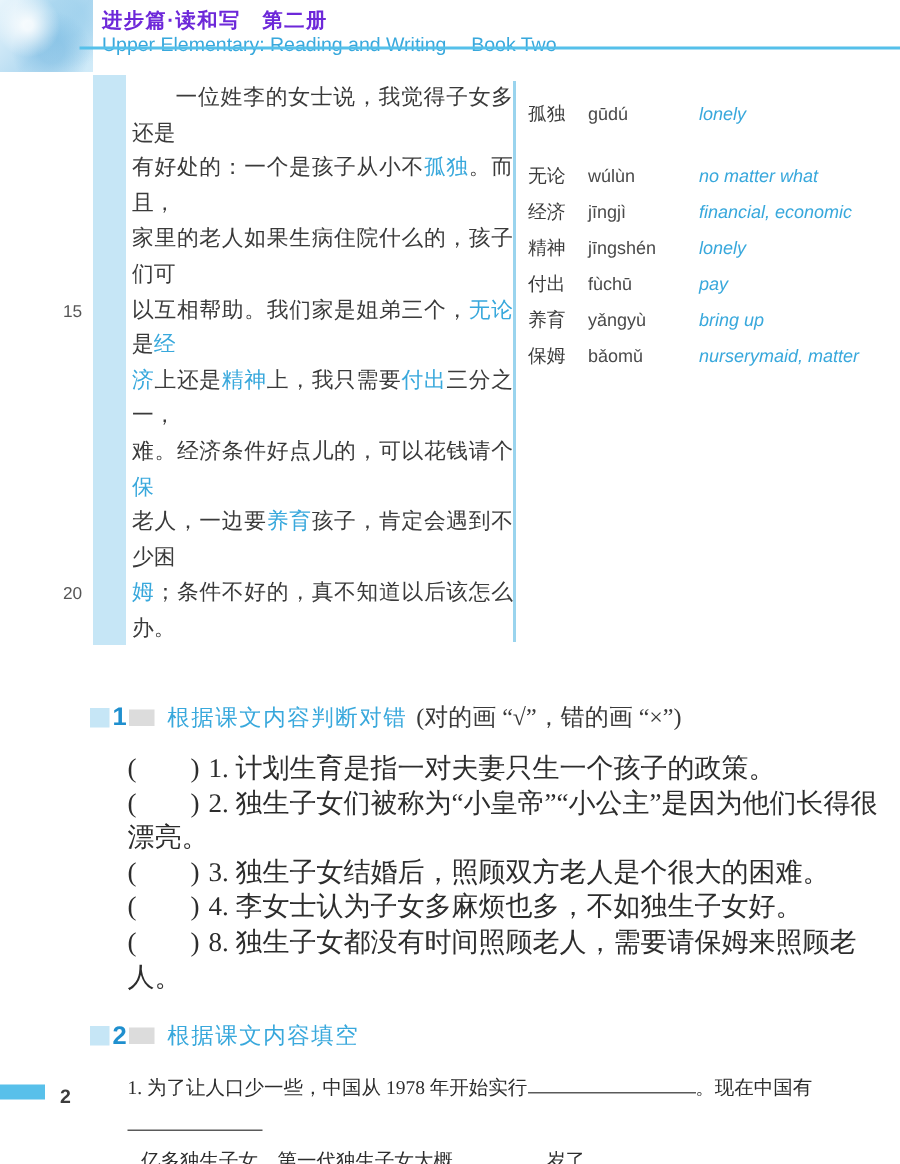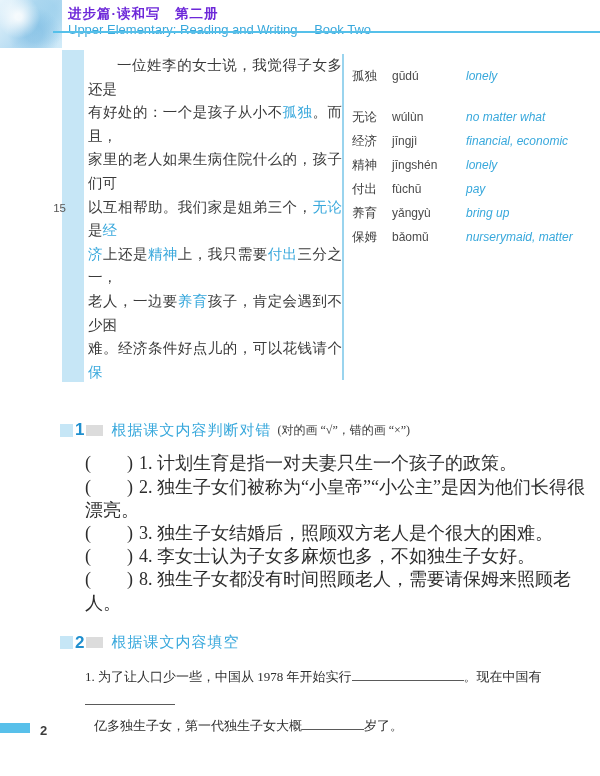--- a/index.html
+++ b/index.html
@@ -23,42 +23,42 @@
   .h-sub{position:absolute;left:68px;top:21px;font-family:"Liberation Sans","DejaVu Sans",sans-serif;
     font-size:13px;color:var(--accent);}
   .h-rule{position:absolute;left:53px;right:0;top:31px;height:2px;background:var(--rule);}
   
   .passage-wrap{position:relative;margin:2px 8px 0 40px;display:flex;}
   .p-strip{position:absolute;left:22px;top:2px;bottom:2px;width:22px;background:var(--accent-light);}
   .p-lines{position:relative;width:302px;padding-left:48px;padding-top:6px;
     font-size:14.5px;line-height:23.6px;color:#3a3a3a;text-align:justify;}
   .pline{position:relative;}
   .pline.indent{text-indent:2em;}
-  .lnum{position:absolute;left:-46px;top:1px;width:24px;text-indent:0;text-align:right;
+  .lnum{position:absolute;left:-46px;top:1px;width:24px;text-indent:0;text-align:left;
     font-family:"Liberation Sans","DejaVu Sans",sans-serif;font-size:11.5px;color:#555;}
   .hl{color:var(--accent);}
   .vsep{width:2px;background:var(--sep);margin:6px 8px 4px 0;}
   
   .vocab{flex:1;padding-top:20px;font-family:"Liberation Sans","DejaVu Sans",sans-serif;}
   .vrow{display:flex;align-items:baseline;margin-bottom:7px;font-size:12px;}
   .vrow.gap{margin-top:24px;}
   .v-cn{width:40px;color:#3c3c3c;font-family:"Liberation Serif","DejaVu Serif",serif;font-size:12.5px;}
   .v-py{width:74px;color:#4a4a4a;}
   .v-en{color:var(--accent);font-style:italic;}
   
   .sec-head{display:flex;align-items:center;margin-left:60px;}
   .sec1{margin-top:36px;}
   .sec2{margin-top:18px;}
   .b-left{width:13px;height:13px;background:var(--accent-light);}
   .b-num{font-family:"Liberation Sans","DejaVu Sans",sans-serif;font-weight:bold;
     font-size:17px;color:#1f8fce;margin:0 2px;}
   .b-right{width:17px;height:11px;background:var(--badge-gray);margin-right:8px;}
   .sec-title{font-family:"Liberation Sans","DejaVu Sans",sans-serif;font-size:15px;
     color:var(--accent);letter-spacing:1px;}
-  .sec-note{font-size:12px;color:#3a3a3a;margin-left:6px;}
+  .sec-note{font-size:16px;color:#3a3a3a;margin-left:6px;}
   
   .tf-list{margin:12px 10px 0 85px;font-size:18px;line-height:23.2px;color:#2d2d2d;}
   .paren{letter-spacing:0;margin-right:6px;}
   
   .fill-list{margin:12px 10px 0 85px;font-size:13px;line-height:24.6px;color:#2d2d2d;}
   .fline.cont{padding-left:9px;}
   .blank{display:inline-block;border-bottom:1px solid #5a5a5a;height:13px;
     vertical-align:baseline;}
   
   .footer-bar{position:absolute;left:0;bottom:43px;width:30px;height:10px;background:var(--bar);}
@@ -76,22 +76,23 @@
 </div>
 
 <div class="passage-wrap">
   <div class="p-strip"></div>
   <div class="p-lines">
       <div class="pline indent"><span>一位姓李的女士说，我觉得子女多还是</span></div>
       <div class="pline"><span>有好处的：一个是孩子从小不</span><span class="hl">孤独</span><span>。而且，</span></div>
       <div class="pline"><span>家里的老人如果生病住院什么的，孩子们可</span></div>
       <div class="pline"><span class="lnum">15</span><span>以互相帮助。我们家是姐弟三个，</span><span class="hl">无论</span><span>是</span><span class="hl">经</span></div>
       <div class="pline"><span class="hl">济</span><span>上还是</span><span class="hl">精神</span><span>上，我只需要</span><span class="hl">付出</span><span>三分之一，</span></div>
+      <div class="pline"><span>难。经济条件好点儿的，可以花钱请个</span><span class="hl">保</span></div>
       <div class="pline"><span>老人，一边要</span><span class="hl">养育</span><span>孩子，肯定会遇到不少困</span></div>
-      <div class="pline"><span>难。经济条件好点儿的，可以花钱请个</span><span class="hl">保</span></div>
+      <div class="pline"><span class="lnum">20</span><span class="hl">姆</span><span>；条件不好的，真不知道以后该怎么办。</span></div>
     </div>
   <div class="vsep"></div>
   <div class="vocab">
       <div class="vrow">
         <span class="v-cn">孤独</span>
         <span class="v-py">gūdú</span>
         <span class="v-en">lonely</span>
       </div>
       <div class="vrow gap">
         <span class="v-cn">无论</span>

